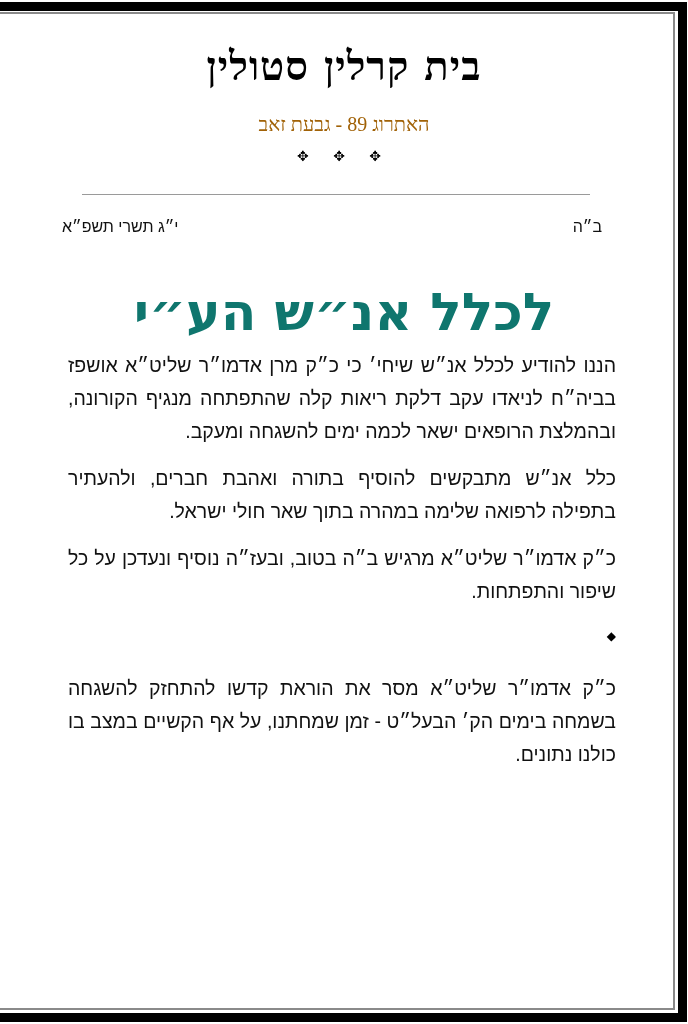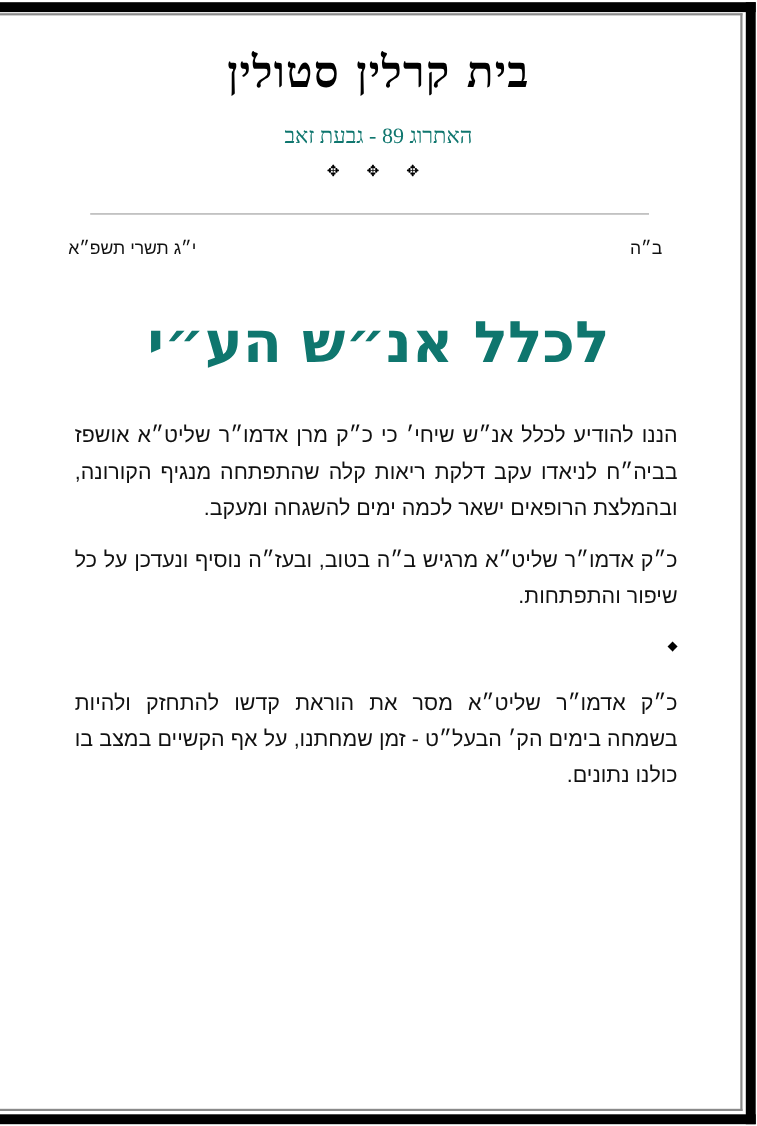--- a/index.html
+++ b/index.html
@@ -58,21 +58,21 @@
       color: #000;
     }
     .address {
       position: absolute;
       top: 113px;
       left: 0;
       width: 688px;
       text-align: center;
       font-family: "Liberation Serif", serif;
       font-size: 20px;
-      color: #0f766e;
+      color: #a16207;
     }
     .ornaments {
       position: absolute;
       top: 148px;
       left: 0;
       width: 688px;
       text-align: center;
       font-size: 14px;
       letter-spacing: 10px;
       color: #000;
@@ -114,21 +114,21 @@
       left: 0;
       width: 688px;
       text-align: center;
       font-family: "DejaVu Sans", sans-serif;
       font-weight: bold;
       font-size: 52px;
       color: #0f766e;
     }
     .body-text {
       position: absolute;
-      top: 380px;
+      top: 349px;
       left: 68px;
       width: 548px;
       font-family: "Liberation Sans", sans-serif;
       font-size: 19.5px;
       line-height: 33px;
       color: #111;
       text-align: justify;
       text-align-last: right;
     }
     .body-text p {
@@ -158,18 +158,19 @@
 
   <div class="meta-row">
     <span class="meta-bh">ב״ה</span>
     <span class="meta-date">י״ג תשרי תשפ״א</span>
   </div>
 
   <div class="headline">לכלל אנ״ש הע״י</div>
 
   <div class="body-text">
     <p>הננו להודיע לכלל אנ״ש שיחי׳ כי כ״ק מרן אדמו״ר שליט״א אושפז בביה״ח לניאדו עקב דלקת ריאות קלה שהתפתחה מנגיף הקורונה, ובהמלצת הרופאים ישאר לכמה ימים להשגחה ומעקב.</p>
+    <p>כלל אנ״ש מתבקשים להוסיף בתורה ואהבת חברים, ולהעתיר בתפילה לרפואה שלימה במהרה בתוך שאר חולי ישראל.</p>
     <p>כ״ק אדמו״ר שליט״א מרגיש ב״ה בטוב, ובעז״ה נוסיף ונעדכן על כל שיפור והתפתחות.</p>
     <div class="divider-dot">◆</div>
-    <p>כ״ק אדמו״ר שליט״א מסר את הוראת קדשו להתחזק ולהיות בשמחה בימים הק׳ הבעל״ט - זמן שמחתנו, על אף הקשיים במצב בו כולנו נתונים.</p>
+    <p>כ״ק אדמו״ר שליט״א מסר את הוראת קדשו להתחזק להשגחה בשמחה בימים הק׳ הבעל״ט - זמן שמחתנו, על אף הקשיים במצב בו כולנו נתונים.</p>
   </div>
 
 </div>
 
 </body></html>

